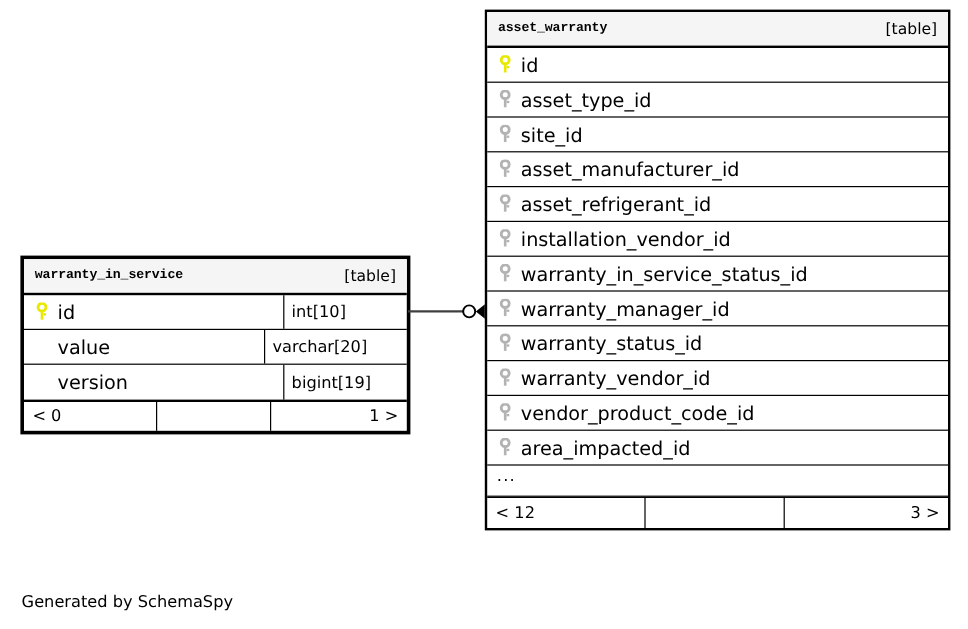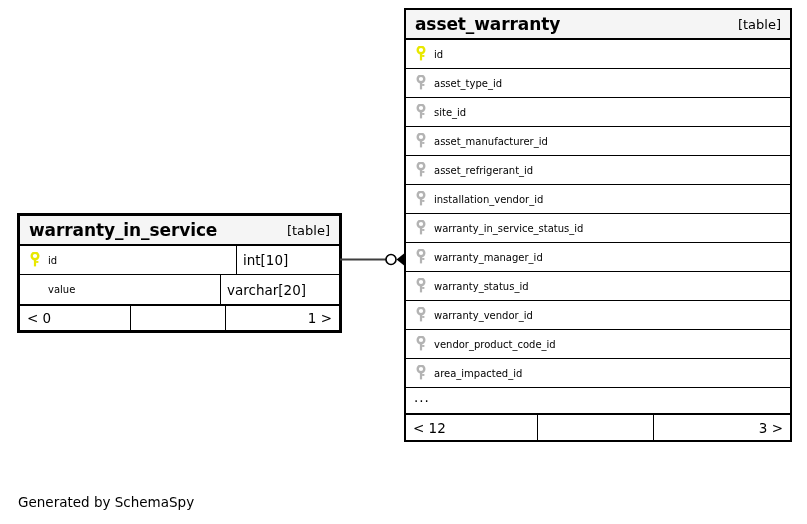--- a/index.html
+++ b/index.html
@@ -30,23 +30,24 @@
     align-items: center;
     justify-content: space-between;
     background: #f5f5f5;
     border-bottom: 2px solid #000000;
     padding: 0 9px;
     height: 30px;
     box-sizing: border-box;
   }
   .tbl-title {
     font-weight: bold;
-    font-size: 17px;
+    font-size: 11px;
     letter-spacing: -0.1px;
     white-space: nowrap;
+    font-family: Liberation Mono, monospace;
   }
   .tbl-tag {
     font-size: 13px;
     white-space: nowrap;
   }
 
   .tbl-rows { display: block; }
 
   .row {
     display: flex;
@@ -70,21 +71,21 @@
     display: flex;
     align-items: center;
     padding-left: 6px;
     border-left: 1px solid #000000;
     box-sizing: border-box;
     font-size: 13.5px;
     white-space: nowrap;
   }
 
   .col-label {
-    font-size: 10px;
+    font-size: 16px;
     white-space: nowrap;
   }
 
   
   .key-icon {
     flex: 0 0 14px;
     width: 14px;
     height: 16px;
     margin-right: 6px;
     display: block;
@@ -165,20 +166,27 @@
     </div>
 
     <div class="row">
       <div class="cell-name">
         <span class="key-spacer"></span>
         <span class="col-label">value</span>
       </div>
       <div class="cell-type" style="width:119px;">varchar[20]</div>
     </div>
 
+    <div class="row">
+      <div class="cell-name">
+        <span class="key-spacer"></span>
+        <span class="col-label">version</span>
+      </div>
+      <div class="cell-type" style="width:103px;">bigint[19]</div>
+    </div>
 
   </div>
 
   <div class="tbl-footer">
     <div class="foot-cell foot-prev" style="width:111px;">&lt; 0</div>
     <div class="foot-cell foot-mid" style="width:95px;"></div>
     <div class="foot-cell foot-next" style="flex:1 1 auto;">1 &gt;</div>
   </div>
 </div>
 

